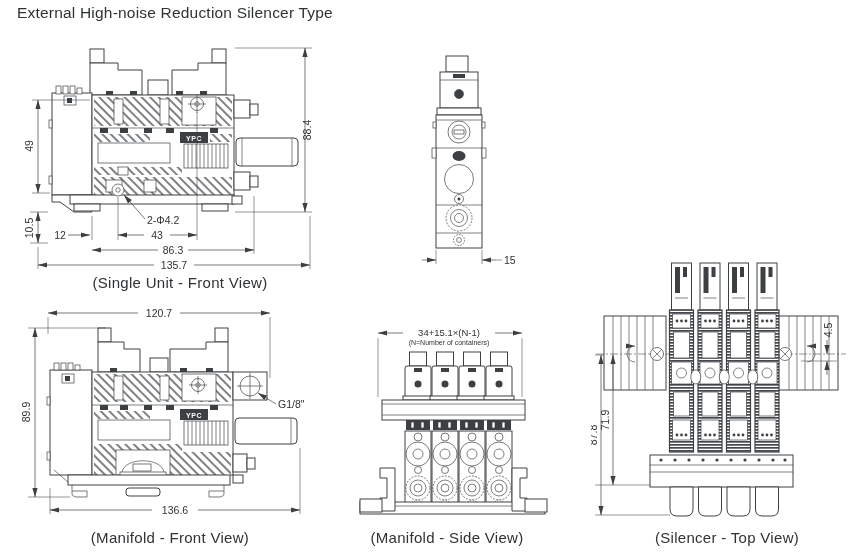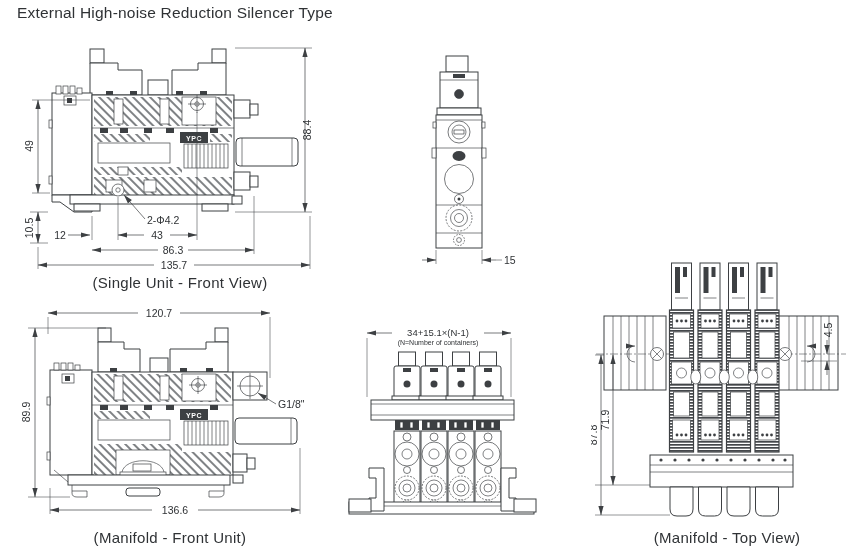--- a/index.html
+++ b/index.html
@@ -321,23 +321,23 @@
         <line class="xl" x1="290" y1="146" x2="290" y2="212"></line>
         <line class="dl" x1="40" y1="208" x2="142" y2="208" marker-start="url(#a3)"></line>
         <line class="dl" x1="188" y1="208" x2="290" y2="208" marker-end="url(#a3)"></line>
         <text class="dt" x="165" y="211.5" text-anchor="middle">136.6</text>
 
         <line class="dl" x1="266" y1="102" x2="248" y2="91" marker-end="url(#a3)"></line>
         <text class="dt" x="268" y="106" text-anchor="start">G1/8"</text>
       </g>
     </svg>
   </div>
-  <div class="cap" style="left:30px;top:529px;width:280px;">(Manifold - Front Unit)</div>
-
-  <div class="view" style="left:334px;top:302px;">
+  <div class="cap" style="left:30px;top:529px;width:280px;">(Manifold - Front View)</div>
+
+  <div class="view" style="left:345px;top:302px;">
     <svg width="230" height="256" viewBox="0 0 230 256">
       <defs>
         <marker id="a4" markerWidth="10" markerHeight="7" refX="9.3" refY="3" orient="auto-start-reverse" markerUnits="userSpaceOnUse">
           <path d="M0.3,0.4 L9.5,3 L0.3,5.6 Z" fill="#3d4043"></path>
         </marker>
       </defs>
       <g>
         <line class="xl" x1="33" y1="36" x2="33" y2="95"></line>
         <line class="xl" x1="177" y1="36" x2="177" y2="95"></line>
         <line class="dl" x1="33" y1="31" x2="58" y2="31" marker-start="url(#a4)"></line>
@@ -446,20 +446,21 @@
 
         <rect class="o" x="15" y="200" width="185" height="12"></rect>
         <line class="t" x1="15" y1="204" x2="200" y2="204"></line>
         <path class="o" d="M50,166 L50,209 L35,209 L35,196 L42,196 L42,176 L35,176 L35,166 Z"></path>
         <rect class="o" x="15" y="197" width="22" height="13"></rect>
         <path class="o" d="M167,166 L167,209 L182,209 L182,196 L175,196 L175,176 L182,176 L182,166 Z"></path>
         <rect class="o" x="180" y="197" width="22" height="13"></rect>
       </g>
     </svg>
   </div>
+  <div class="cap" style="left:327px;top:529px;width:240px;">(Manifold - Side View)</div>
 
   <div class="view" style="left:591px;top:252px;">
     <svg width="260" height="276" viewBox="0 0 260 276">
       <defs>
         <marker id="a5" markerWidth="10" markerHeight="7" refX="9.3" refY="3" orient="auto-start-reverse" markerUnits="userSpaceOnUse">
           <path d="M0.3,0.4 L9.5,3 L0.3,5.6 Z" fill="#3d4043"></path>
         </marker>
         <pattern id="d5" patternUnits="userSpaceOnUse" width="3" height="3">
           <rect width="3" height="3" fill="#ffffff"></rect>
           <rect width="3" height="1.7" fill="#44474b"></rect>
@@ -605,15 +606,15 @@
         <line class="xl" x1="4" y1="103" x2="13" y2="103"></line>
         <line class="xl" x1="4" y1="233" x2="59" y2="233"></line>
         <line class="xl" x1="4" y1="263" x2="79" y2="263"></line>
         <line class="dl" x1="22" y1="103" x2="22" y2="233" marker-start="url(#a5)" marker-end="url(#a5)"></line>
         <line class="dl" x1="10" y1="103" x2="10" y2="263" marker-start="url(#a5)" marker-end="url(#a5)"></line>
         <text class="dt" transform="rotate(-90 18 168)" x="18" y="168" text-anchor="middle">71.9</text>
         <text class="dt" transform="rotate(-90 6 183)" x="6" y="183" text-anchor="middle">87.8</text>
       </g>
     </svg>
   </div>
-  <div class="cap" style="left:607px;top:529px;width:240px;">(Manifold - Top View)</div>
+  <div class="cap" style="left:607px;top:529px;width:240px;">(Silencer - Top View)</div>
 
 </div>
 
 </body></html>

